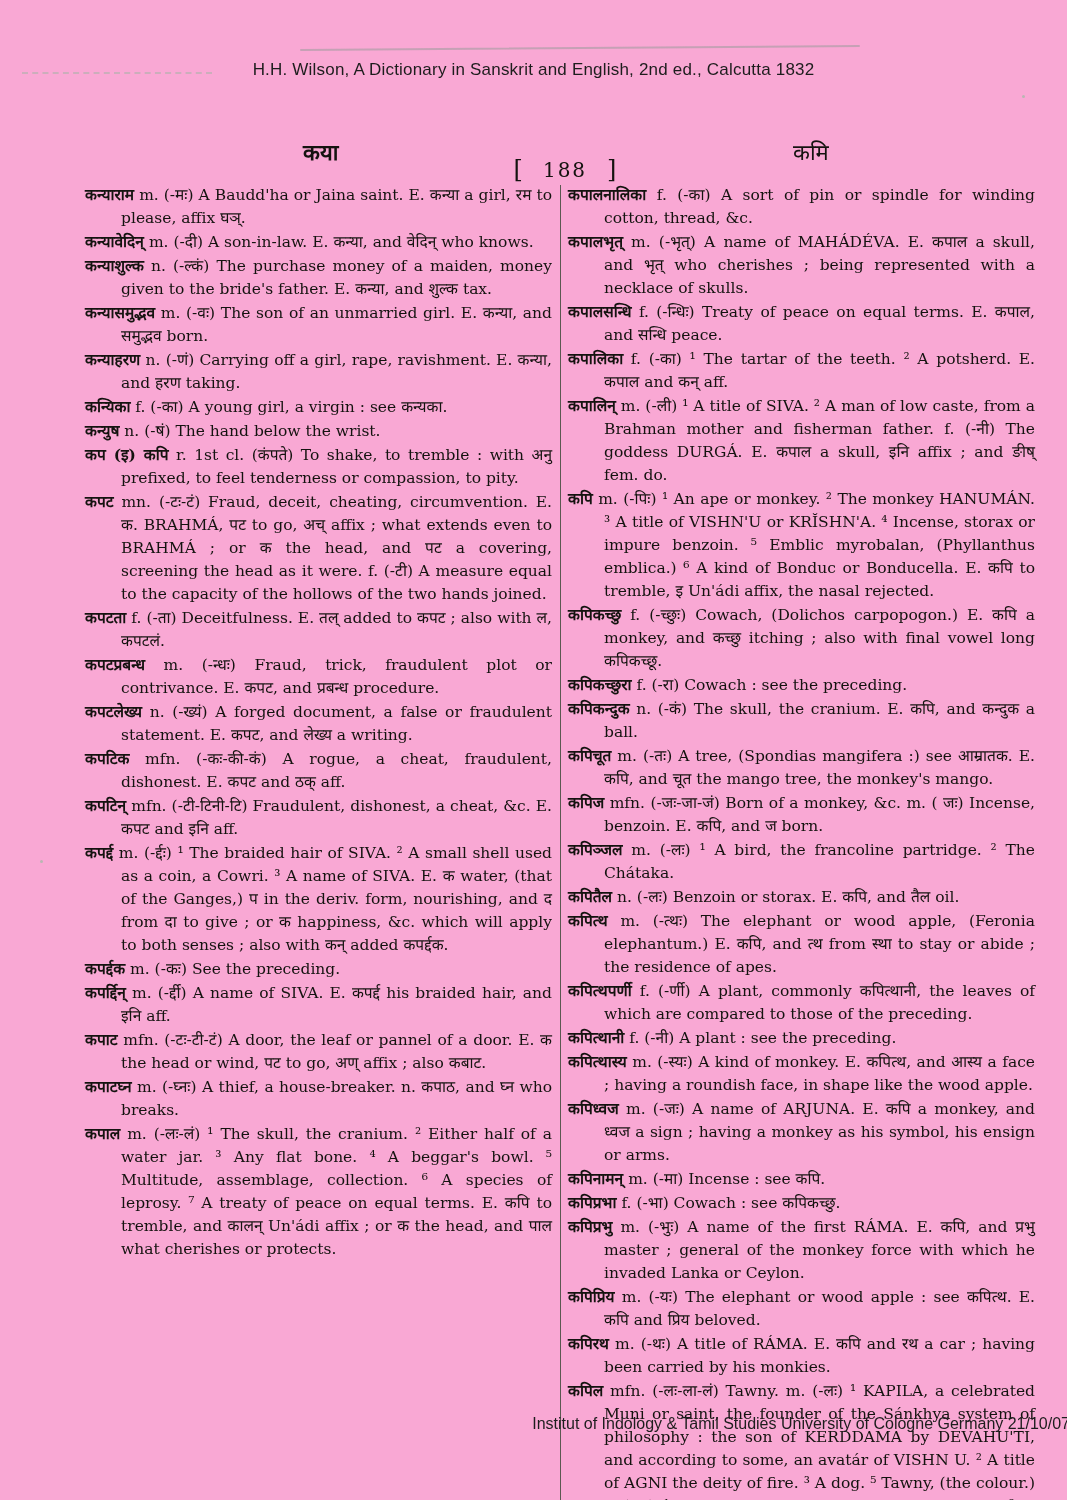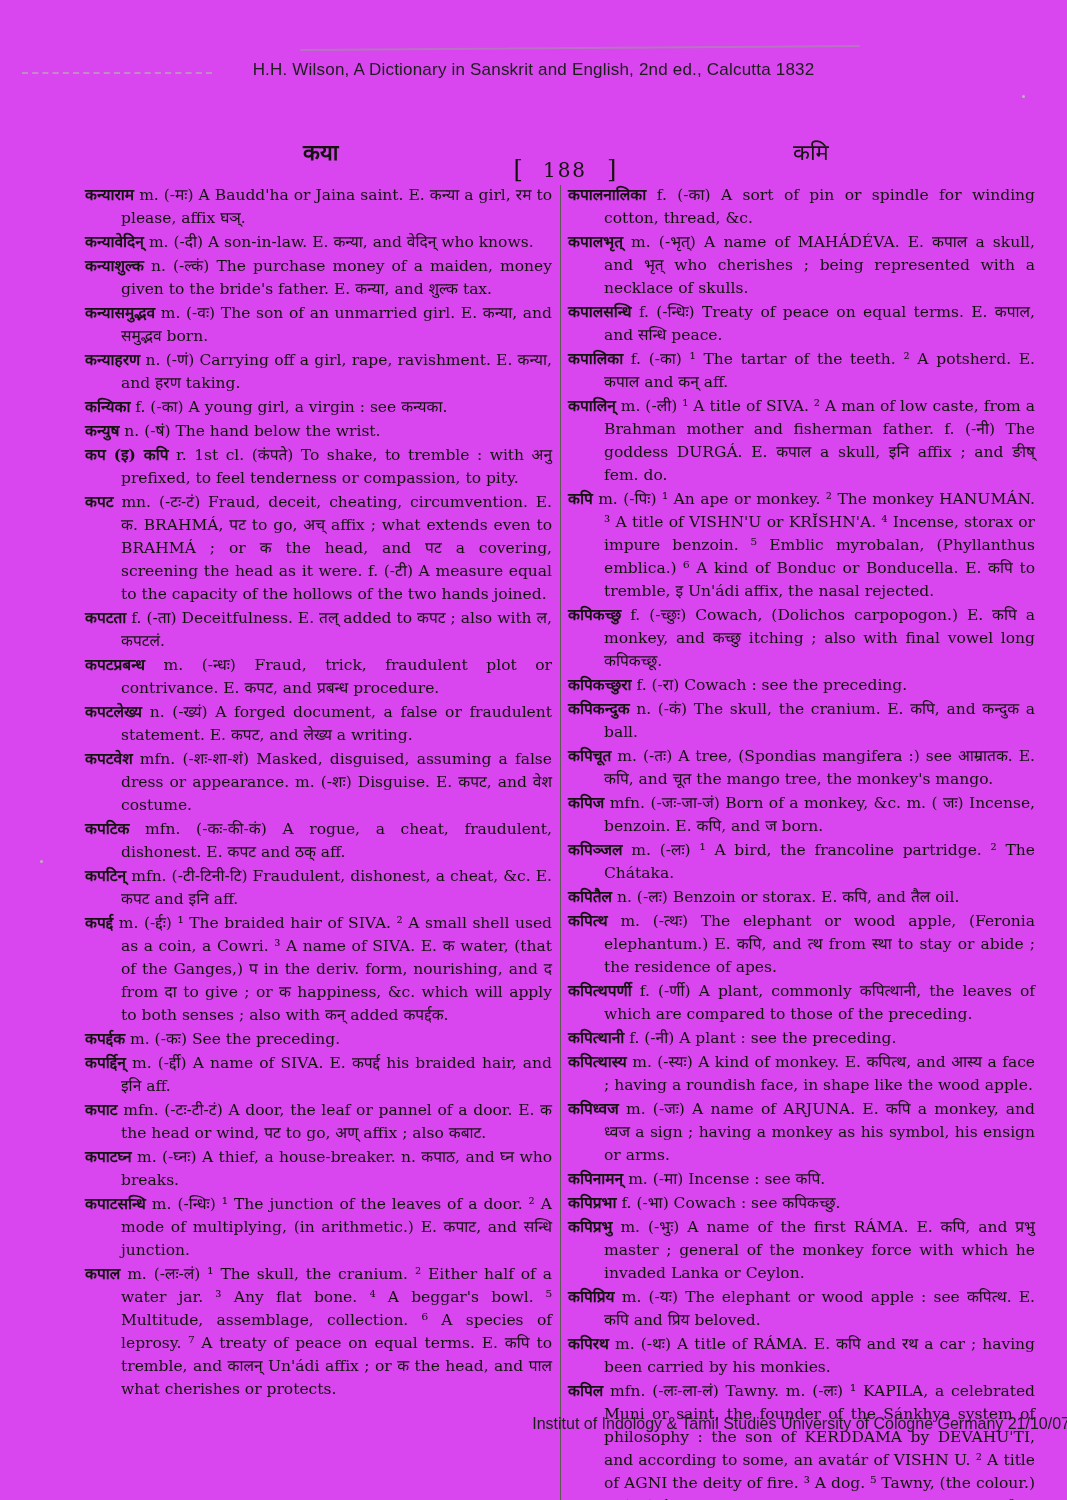--- a/index.html
+++ b/index.html
@@ -2,21 +2,21 @@
 <html><head>
 <meta charset="utf-8">
 <style>
   * { box-sizing: border-box; }
   html, body { margin: 0; padding: 0; background: #e9e7e4; }
   .page {
     position: relative;
     width: 1067px;
     height: 1500px;
     margin: 0 auto;
-    background: #d946ef;
+    background: #f9a8d4;
     color: #151310;
     font-family: "DejaVu Serif", "Liberation Serif", serif;
     overflow: hidden;
   }
   
   .artifact-squiggle {
     position: absolute; top: 47px; left: 300px; width: 560px; height: 2px;
     background: #9a9a9a; opacity: .55; transform: rotate(-0.4deg); border-radius: 2px;
   }
   .artifact-dashes {
@@ -81,29 +81,27 @@
         <div class="entry"><span class="hw">कन्याशुल्क</span> n. (-ल्कं) The purchase money of a maiden, money given to the bride's father. E. कन्या, and शुल्क tax.</div>
         <div class="entry"><span class="hw">कन्यासमुद्भव</span> m. (-वः) The son of an unmarried girl. E. कन्या, and समुद्भव born.</div>
         <div class="entry"><span class="hw">कन्याहरण</span> n. (-णं) Carrying off a girl, rape, ravishment. E. कन्या, and हरण taking.</div>
         <div class="entry"><span class="hw">कन्यिका</span> f. (-का) A young girl, a virgin : see कन्यका.</div>
         <div class="entry"><span class="hw">कन्युष</span> n. (-षं) The hand below the wrist.</div>
         <div class="entry"><span class="hw">कप (इ) कपि</span> r. 1st cl. (कंपते) To shake, to tremble : with अनु prefixed, to feel tenderness or compassion, to pity.</div>
         <div class="entry"><span class="hw">कपट</span> mn. (-टः-टं) Fraud, deceit, cheating, circumvention. E. क. BRAHMÁ, पट to go, अच् affix ; what extends even to BRAHMÁ ; or क the head, and पट a covering, screening the head as it were. f. (-टी) A measure equal to the capacity of the hollows of the two hands joined.</div>
         <div class="entry"><span class="hw">कपटता</span> f. (-ता) Deceitfulness. E. तल् added to कपट ; also with ल, कपटलं.</div>
         <div class="entry"><span class="hw">कपटप्रबन्ध</span> m. (-न्धः) Fraud, trick, fraudulent plot or contrivance. E. कपट, and प्रबन्ध procedure.</div>
         <div class="entry"><span class="hw">कपटलेख्य</span> n. (-ख्यं) A forged document, a false or fraudulent statement. E. कपट, and लेख्य a writing.</div>
-        <div class="entry"><span class="hw">कपटवेश</span> mfn. (-शः-शा-शं) Masked, disguised, assuming a false dress or appearance. m. (-शः) Disguise. E. कपट, and वेश costume.</div>
         <div class="entry"><span class="hw">कपटिक</span> mfn. (-कः-की-कं) A rogue, a cheat, fraudulent, dishonest. E. कपट and ठक् aff.</div>
         <div class="entry"><span class="hw">कपटिन्</span> mfn. (-टी-टिनी-टि) Fraudulent, dishonest, a cheat, &amp;c. E. कपट and इनि aff.</div>
         <div class="entry"><span class="hw">कपर्द्द</span> m. (-र्द्दः) ¹ The braided hair of SIVA. ² A small shell used as a coin, a Cowri. ³ A name of SIVA. E. क water, (that of the Ganges,) प in the deriv. form, nourishing, and द from दा to give ; or क happiness, &amp;c. which will apply to both senses ; also with कन् added कपर्द्दक.</div>
         <div class="entry"><span class="hw">कपर्द्दक</span> m. (-कः) See the preceding.</div>
         <div class="entry"><span class="hw">कपर्द्दिन्</span> m. (-र्द्दी) A name of SIVA. E. कपर्द्द his braided hair, and इनि aff.</div>
         <div class="entry"><span class="hw">कपाट</span> mfn. (-टः-टी-टं) A door, the leaf or pannel of a door. E. क the head or wind, पट to go, अण् affix ; also कबाट.</div>
         <div class="entry"><span class="hw">कपाटघ्न</span> m. (-घ्नः) A thief, a house-breaker. n. कपाठ, and घ्न who breaks.</div>
-        <div class="entry"><span class="hw">कपाटसन्धि</span> m. (-न्धिः) ¹ The junction of the leaves of a door. ² A mode of multiplying, (in arithmetic.) E. कपाट, and सन्धि junction.</div>
         <div class="entry"><span class="hw">कपाल</span> m. (-लः-लं) ¹ The skull, the cranium. ² Either half of a water jar. ³ Any flat bone. ⁴ A beggar's bowl. ⁵ Multitude, assemblage, collection. ⁶ A species of leprosy. ⁷ A treaty of peace on equal terms. E. कपि to tremble, and कालन् Un'ádi affix ; or क the head, and पाल what cherishes or protects.</div>
       </div>
     <div class="col-divider"></div>
     <div class="col" id="col-right">
         <div class="entry"><span class="hw">कपालनालिका</span> f. (-का) A sort of pin or spindle for winding cotton, thread, &amp;c.</div>
         <div class="entry"><span class="hw">कपालभृत्</span> m. (-भृत्) A name of MAHÁDÉVA. E. कपाल a skull, and भृत् who cherishes ; being represented with a necklace of skulls.</div>
         <div class="entry"><span class="hw">कपालसन्धि</span> f. (-न्धिः) Treaty of peace on equal terms. E. कपाल, and सन्धि peace.</div>
         <div class="entry"><span class="hw">कपालिका</span> f. (-का) ¹ The tartar of the teeth. ² A potsherd. E. कपाल and कन् aff.</div>
         <div class="entry"><span class="hw">कपालिन्</span> m. (-ली) ¹ A title of SIVA. ² A man of low caste, from a Brahman mother and fisherman father. f. (-नी) The goddess DURGÁ. E. कपाल a skull, इनि affix ; and ङीष् fem. do.</div>
         <div class="entry"><span class="hw">कपि</span> m. (-पिः) ¹ An ape or monkey. ² The monkey HANUMÁN. ³ A title of VISHN'U or KRĬSHN'A. ⁴ Incense, storax or impure benzoin. ⁵ Emblic myrobalan, (Phyllanthus emblica.) ⁶ A kind of Bonduc or Bonducella. E. कपि to tremble, इ Un'ádi affix, the nasal rejected.</div>

